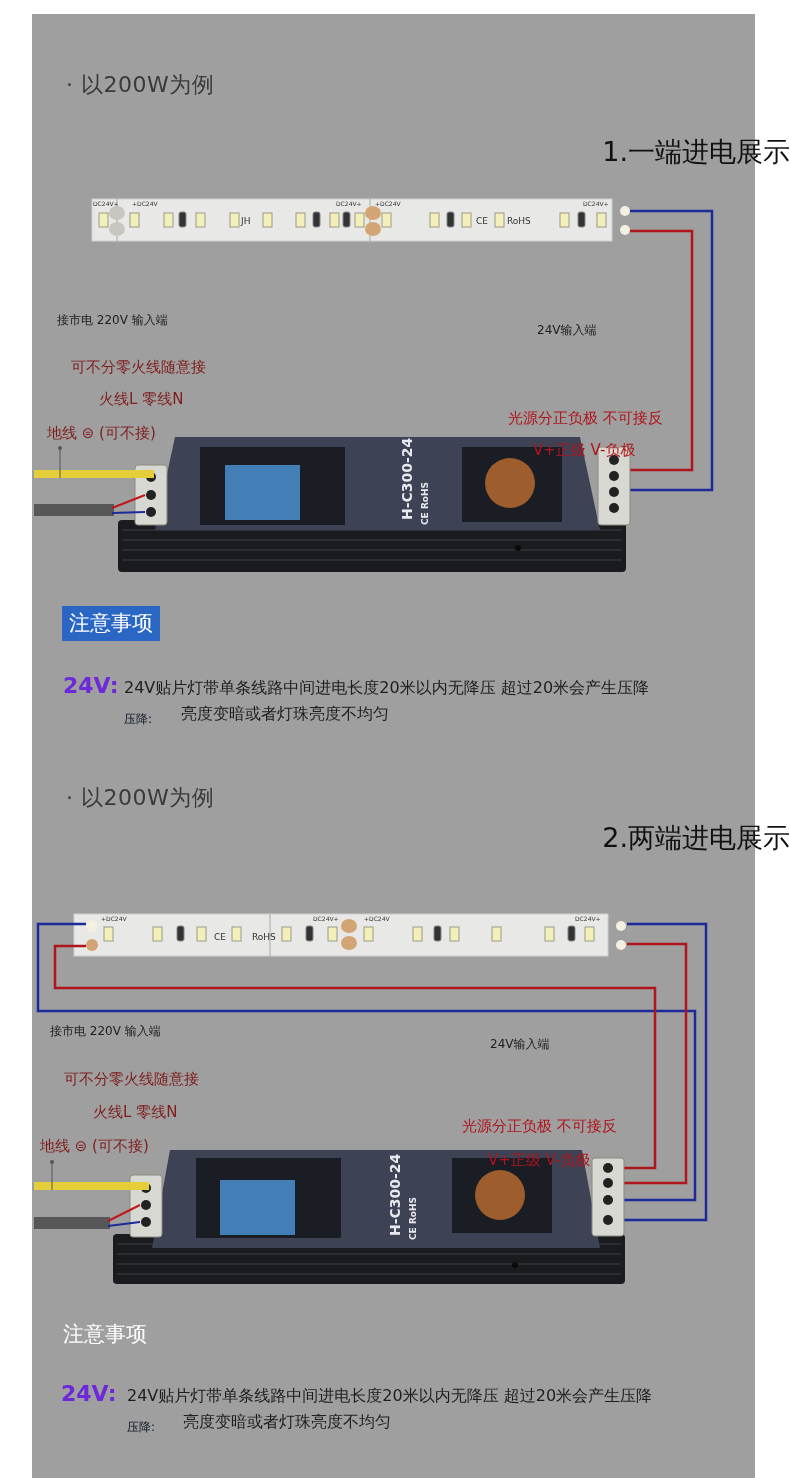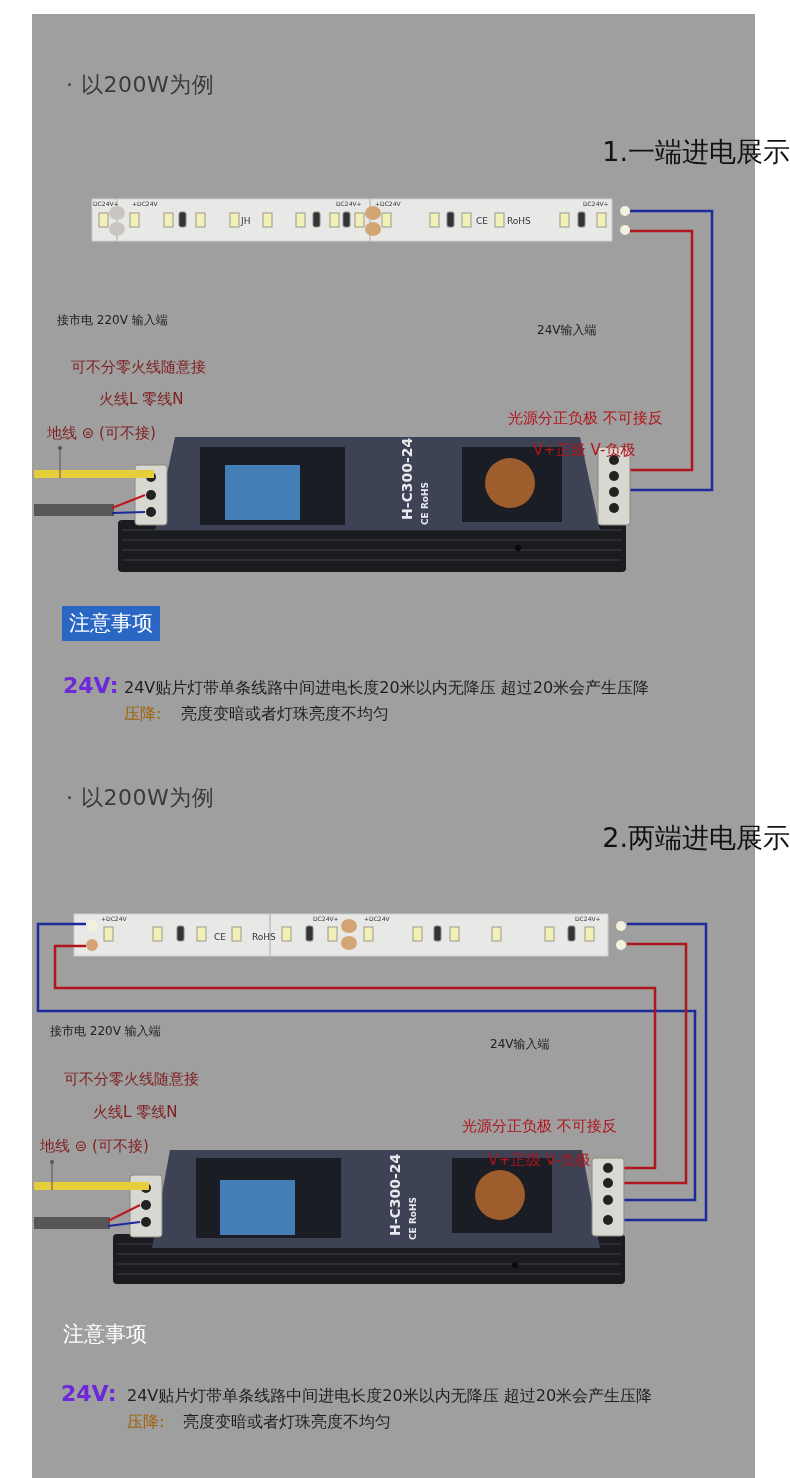--- a/index.html
+++ b/index.html
@@ -8,21 +8,21 @@
   .abs { position:absolute; white-space:nowrap; }
   .example { font-size:22px; color:#3a3a3a; letter-spacing:0.5px; }
   .title { font-size:27px; color:#111; font-weight:normal; left:0; width:790px; text-align:right; }
   .label-big { font-size:12px; color:#1e1e1e; }
   .label-mid { font-size:15px; color:#7f1d1d; }
   .red { color:#b0141c;margin-top:41px; }
   .notice-box { background:#2a66c4; color:#fff; font-size:21px; padding:3px 7px 4px 7px; }
   .notice-plain { color:#fff; font-size:21px; }
   .v24 { font-size:22px; font-weight:bold; color:#6d28d9; }
   .note-line { font-size:16px; color:#1e1e1e;text-align:right; }
-  .note-red { font-size:16px; color:#a16207; }
+  .note-red { font-size:12px; color:#0f172a;margin-top:7px; }
   svg { position:absolute; left:0; top:0; }
 </style>
 </head>
 <body>
 
 <div class="panel"></div>
 
 <div class="abs example" style="left:66px;top:70px;">· 以200W为例</div>
 <div class="abs title" style="top:134px;">1.一端进电展示</div>
 

